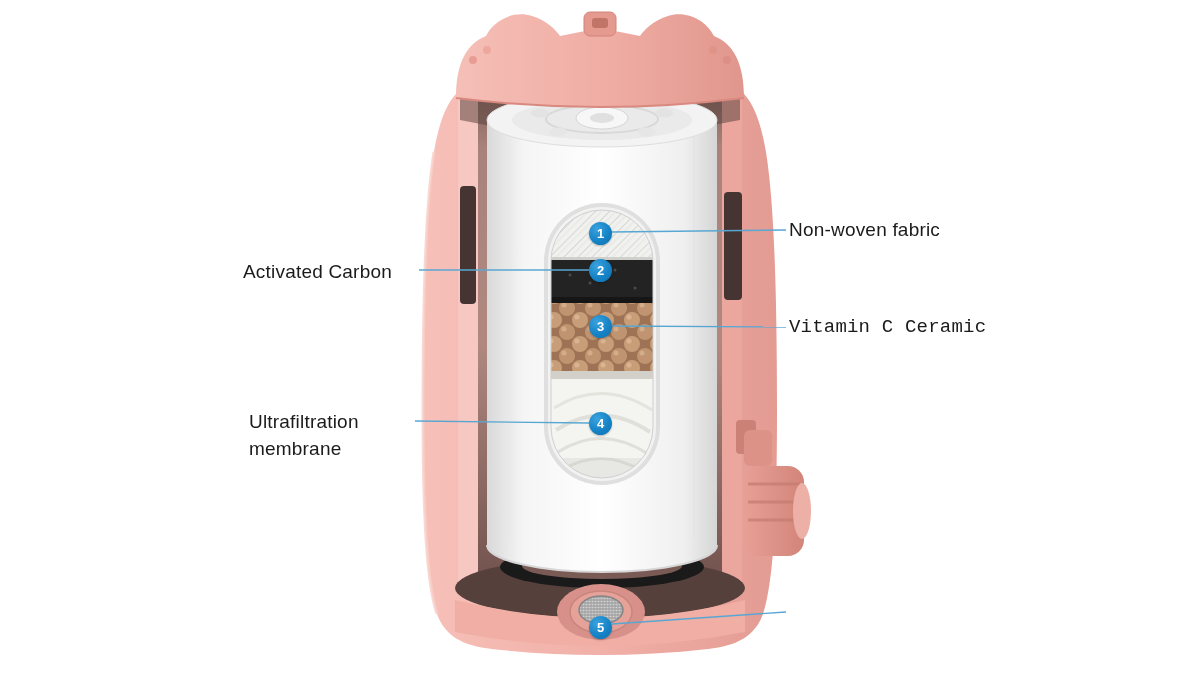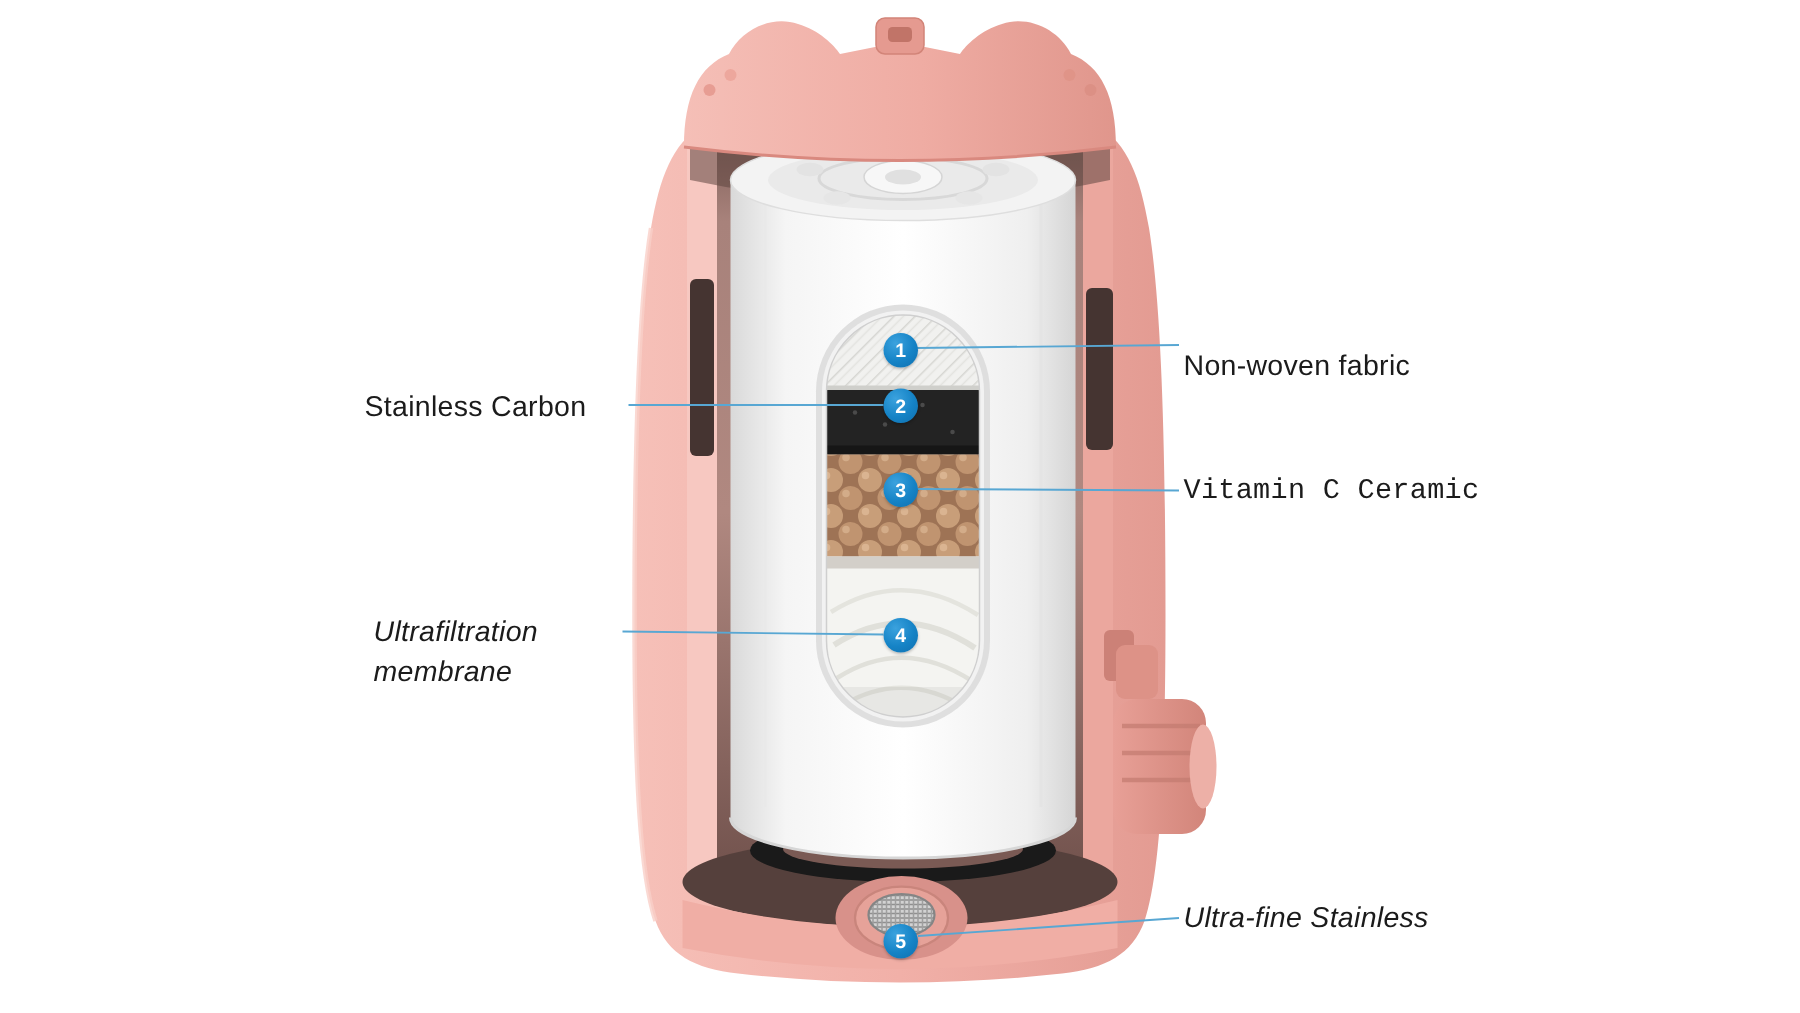--- a/index.html
+++ b/index.html
@@ -2,21 +2,21 @@
 <html><head>
 <meta charset="utf-8">
 <style>
   * { margin:0; padding:0; box-sizing:border-box; }
   html,body { width:1200px; height:675px; background:#ffffff; overflow:hidden;
               font-family:"Liberation Sans", sans-serif; }
   .canvas { position:relative; width:1200px; height:675px; background:#ffffff; }
   .canvas > svg { position:absolute; left:0; top:0; }
   .label { position:absolute; font-size:19px; color:#1b1b1b; line-height:30px;
            letter-spacing:.2px; white-space:nowrap; }
-  .label.tight { line-height:27px;font-style:italic; }
+  .label.tight { line-height:27px; }
   .marker { position:absolute; width:23px; height:23px; border-radius:50%;
             background:radial-gradient(circle at 35% 30%, #3ba2de 0%, #1583c6 55%, #0f6fae 100%);
             color:#fff; font-size:13px; font-weight:700;
             display:flex; align-items:center; justify-content:center;
             box-shadow:0 1px 2px rgba(0,0,0,.25); }
 </style>
 </head>
 <body>
 
 <div class="canvas">
@@ -177,34 +177,33 @@
       <line x1="612" y1="624" x2="786" y2="612"></line>
     </g>
   </svg>
 
   <div class="marker" style="left:589px; top:222px;">1</div>
   <div class="marker" style="left:589px; top:259px;">2</div>
   <div class="marker" style="left:589px; top:315px;">3</div>
   <div class="marker" style="left:589px; top:412px;">4</div>
   <div class="marker" style="left:589px; top:616px;">5</div>
 
-  <div class="label" style="left:789px; top:230px;">
+  <div class="label" style="left:789px; top:215px;">
     <div>Non-woven fabric</div>
   </div>
 
   <div class="label" style="left:243px; top:256px; line-height:31px;">
-    <div>Stainless Carbon</div>
+    <div>Activated Carbon</div>
   </div>
 
   <div class="label" style="left:789px; top:312px;font-family:Liberation Mono, monospace;">
     <div>Vitamin C Ceramic</div>
   </div>
 
   <div class="label tight" style="left:249px; top:408px;">
     <div>Ultrafiltration</div>
     <div>membrane</div>
   </div>
 
   <div class="label tight" style="left:789px; top:599px;">
-    <div>Ultra-fine Stainless</div>
   </div>
 
 </div>
 
 </body></html>

